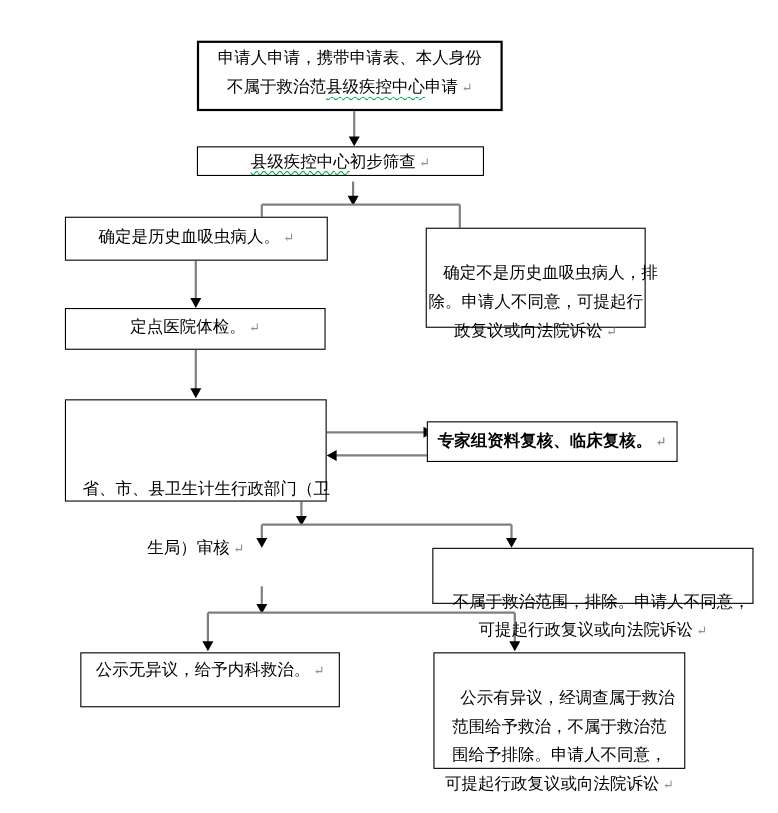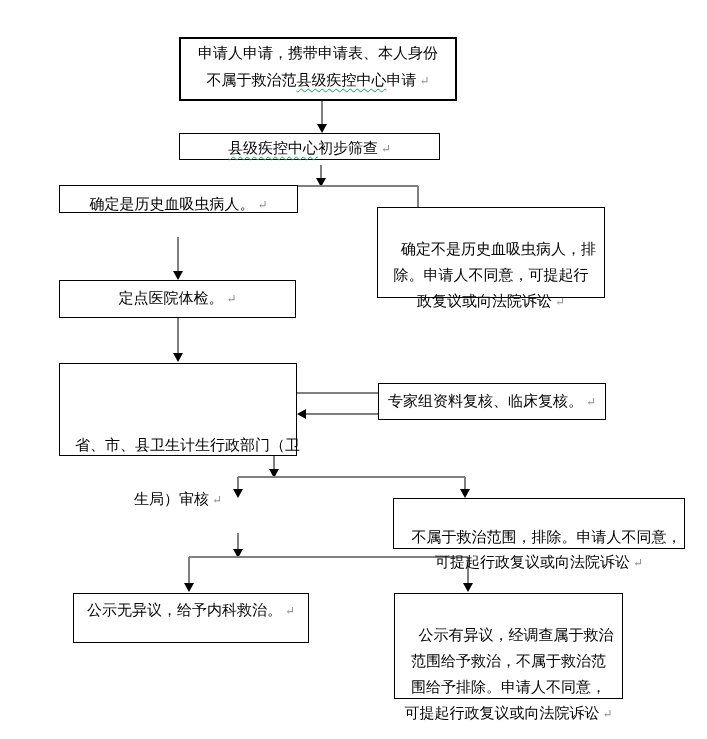--- a/index.html
+++ b/index.html
@@ -12,27 +12,27 @@
     border:1.5px solid #000000;text-align:center;font-size:15px;z-index:2;
   }
   .pre{white-space:pre;}
   .mark{color:#909090;font-size:12px;margin-left:3px;}
   .wavy{
     text-decoration:underline wavy #00b050;
     text-decoration-thickness:1px;text-underline-offset:3px;text-decoration-skip-ink:none;text-align:right;
   }
   #b-apply{left:158px;top:37px;width:278px;height:64px;border-width:2px;line-height:27px;padding-top:1px;}
   #b-screening{left:158px;top:133px;width:261px;height:27px;line-height:29px;}
-  #b-confirmed{left:38px;top:185px;width:239px;height:28px;line-height:37px;}
-  #b-notpatient{left:356px;top:207px;width:228px;height:91px;line-height:26px;padding-top:2px;}
+  #b-confirmed{left:38px;top:197px;width:239px;height:40px;line-height:37px;}
+  #b-notpatient{left:366px;top:207px;width:200px;height:91px;line-height:26px;padding-top:2px;}
   #b-exam{left:38px;top:280px;width:237px;height:38px;line-height:35px;}
   #b-admin{left:38px;top:363px;width:238px;height:93px;line-height:54px;}
-  #b-expert{left:357px;top:383px;width:228px;height:37px;line-height:34px;}
+  #b-expert{left:367px;top:383px;width:228px;height:37px;line-height:34px;font-weight:bold;}
   #b-inscope{left:73px;top:498px;width:224px;height:35px;line-height:32px;}
-  #b-outscope{left:372px;top:498px;width:292px;height:51px;line-height:25px;padding-top:1px;}
+  #b-outscope{left:372px;top:498px;width:292px;height:51px;line-height:25px;padding-top:12px;}
   #b-noobjection{left:52px;top:593px;width:236px;height:50px;line-height:26px;padding-top:3px;}
   #b-objection{left:373px;top:593px;width:229px;height:106px;line-height:26px;padding-top:2px;}
   #connectors{position:absolute;left:0;top:0;z-index:1;}
   #connectors path{stroke:#7f7f7f;stroke-width:2;fill:none;}
   #connectors polygon{fill:#000000;stroke:none;}
 </style>
 </head>
 <body>
 
 <div id="canvas">

